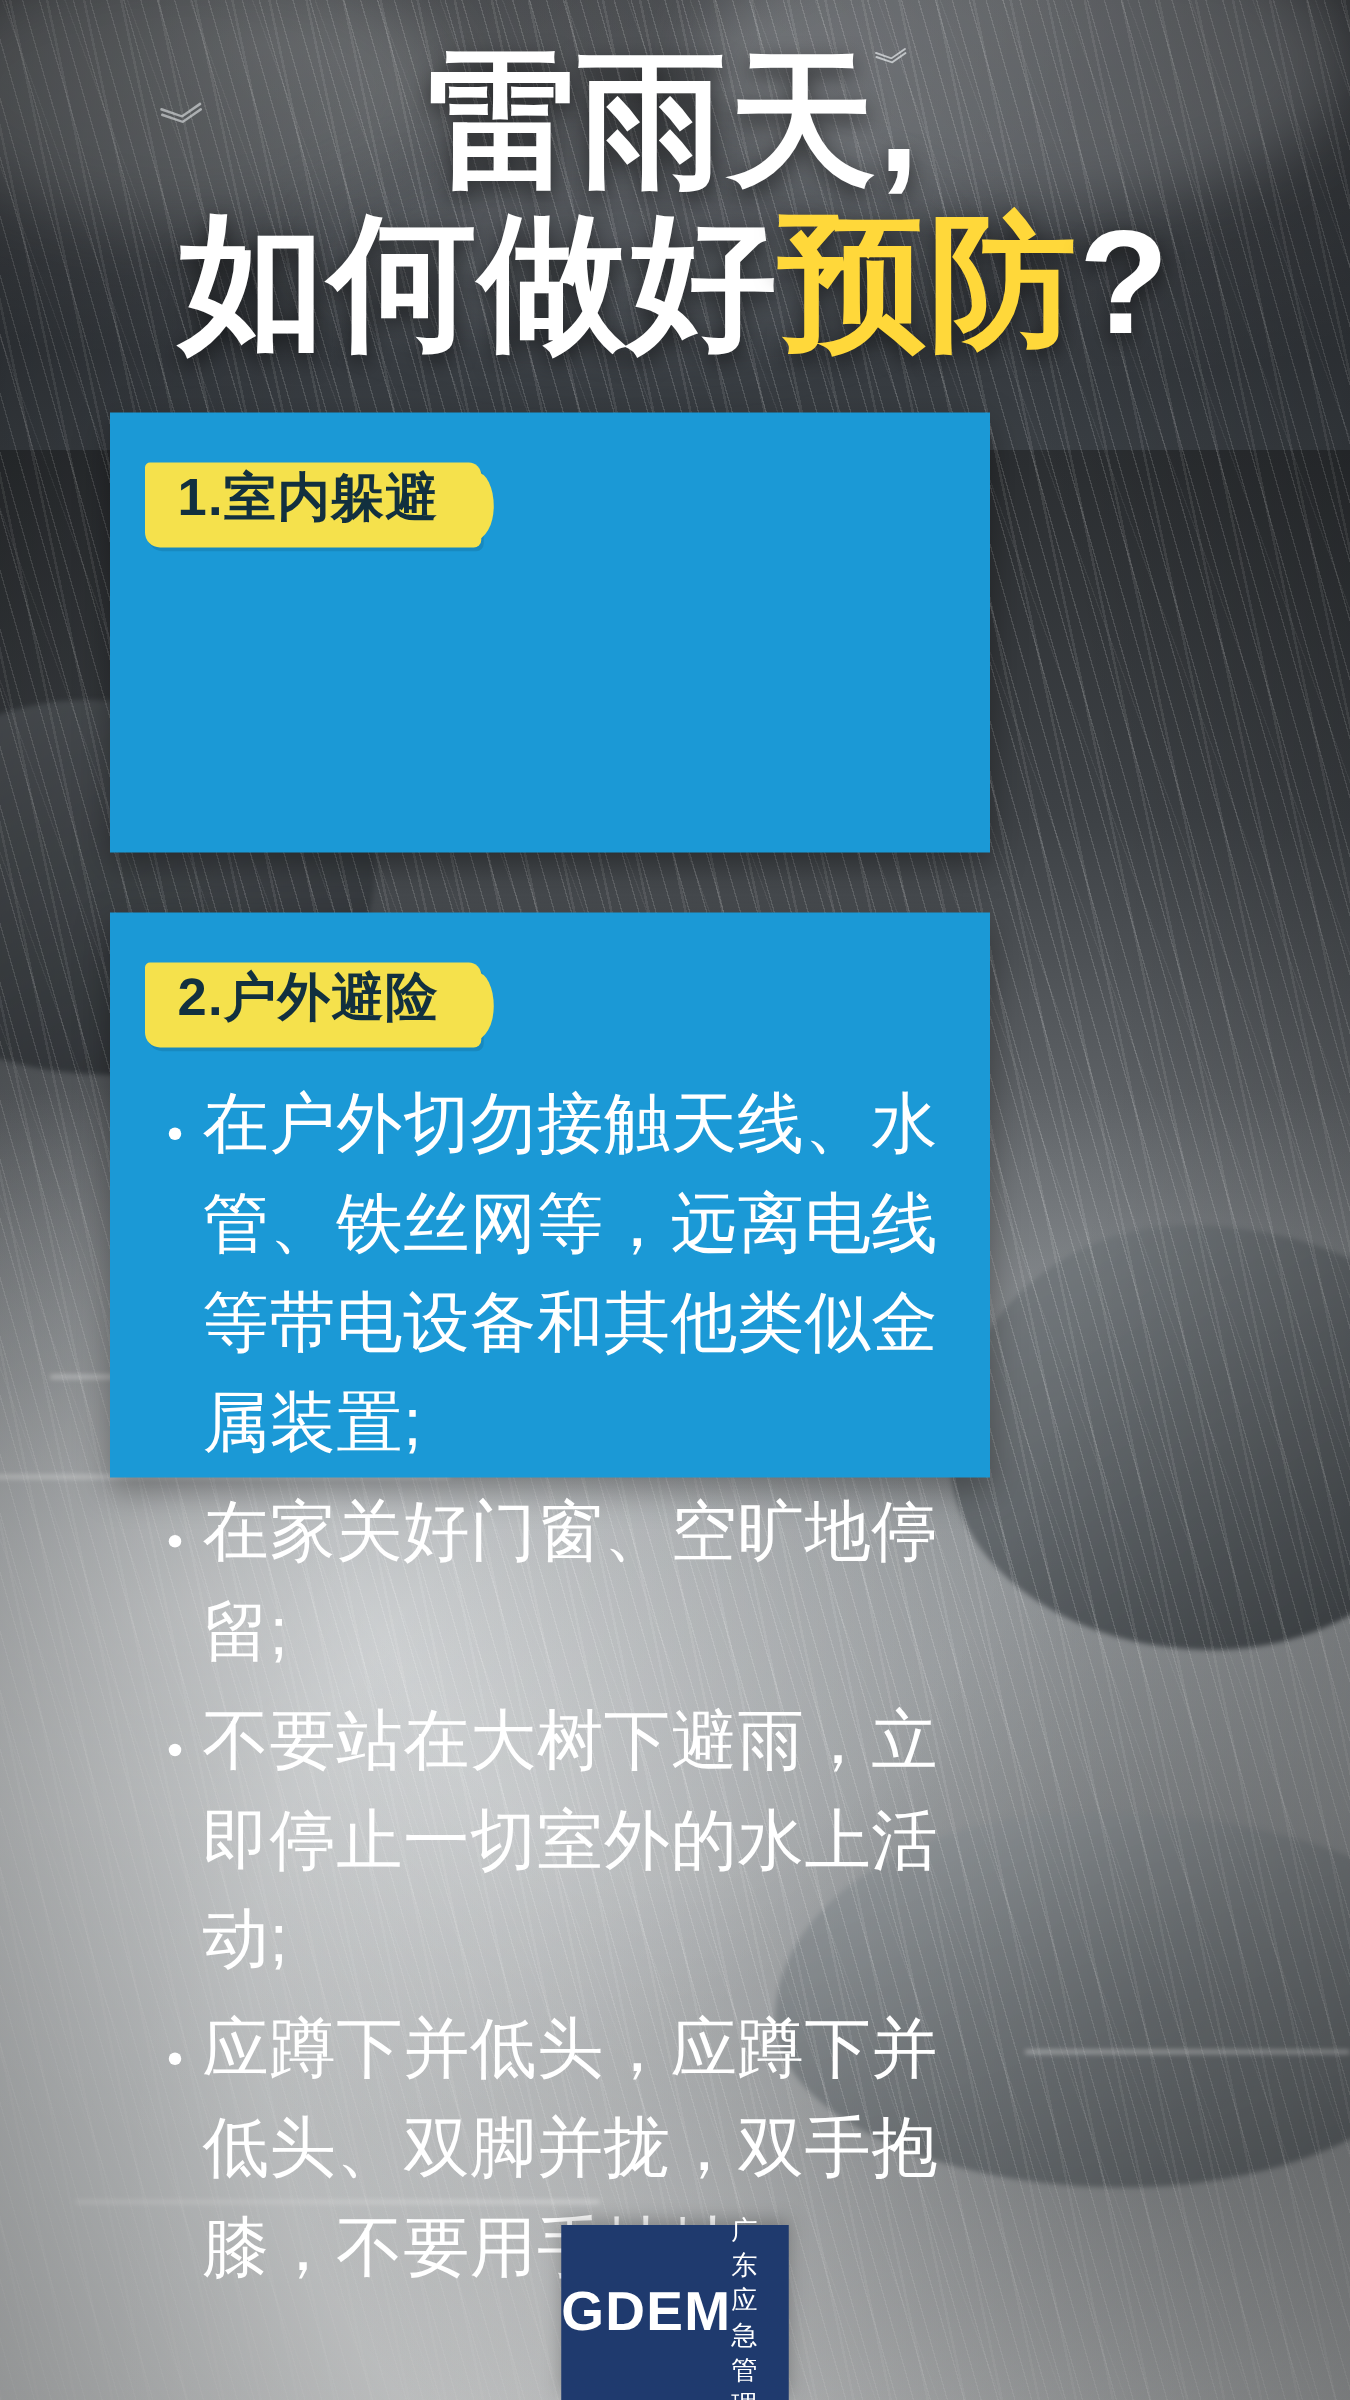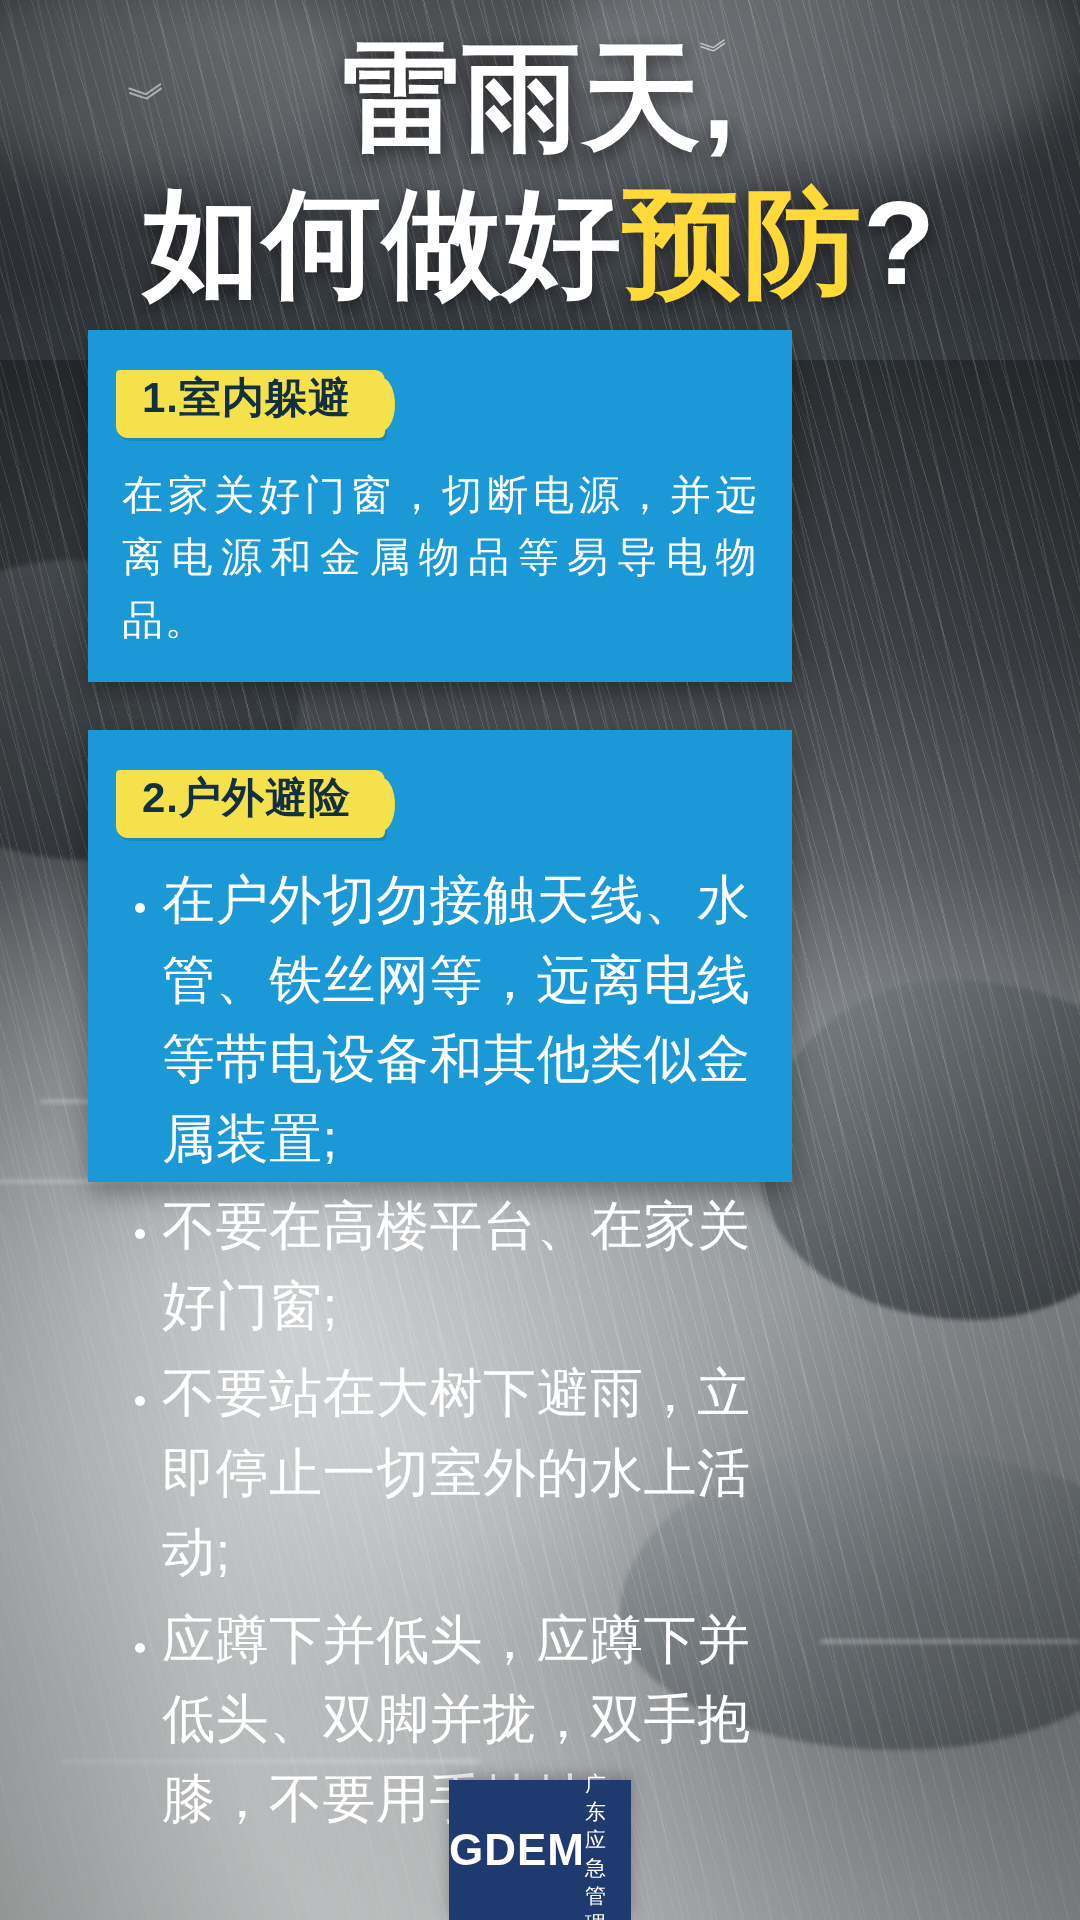--- a/index.html
+++ b/index.html
@@ -93,21 +93,21 @@
     z-index: 5;
   }
   .title-line {
     font-weight: bold;
     color: #ffffff;
     letter-spacing: 2px;
     line-height: 1.08;
     text-shadow: 0 6px 18px rgba(0,0,0,.55);
   }
   .title-line.l1 { font-size: 118px; }
-  .title-line.l2 { font-size: 118px; margin-top: 19px; }
+  .title-line.l2 { font-size: 118px; margin-top: 2px; }
   .title-accent { color: #ffd83a; }
   .title-mark { color: #ffffff; }
 
   
   .card {
     position: absolute;
     left: 88px;
     width: 704px;
     background: #1b99d6;
     box-shadow: 0 10px 26px rgba(0,0,0,.35);
@@ -221,28 +221,27 @@
   <div class="rain"></div>
   <div class="vignette"></div>
 
   <div class="title-wrap">
     <div class="title-line l1">雷雨天,</div>
     <div class="title-line l2"><span>如何做好</span><span class="title-accent">预防</span><span class="title-mark">?</span></div>
   </div>
 
   <div class="card" id="card1">
     <div class="tag">1.室内躲避</div>
-    <div class="body-text">在家关好门窗，切断电源，并远离电源和金属物品等易导电物品。</div>
   </div>
 
   <div class="card" id="card2">
     <div class="tag">2.户外避险</div>
     <ul class="bullets">
       <li>在户外切勿接触天线、水管、铁丝网等，远离电线等带电设备和其他类似金属装置;</li>
-      <li>不要在高楼平台、在家关好门窗;</li>
+      <li>在家关好门窗、空旷地停留;</li>
       <li> 不要站在大树下避雨，立即停止一切室外的水上活动;</li>
       <li>应蹲下并低头，应蹲下并低头、双脚并拢，双手抱膝，不要用手扶地。</li>
     </ul>
   </div>
 
   <div class="logo">
     <div class="logo-main">GDEM</div>
     <div class="logo-sub">广东应急管理</div>
   </div>
 

